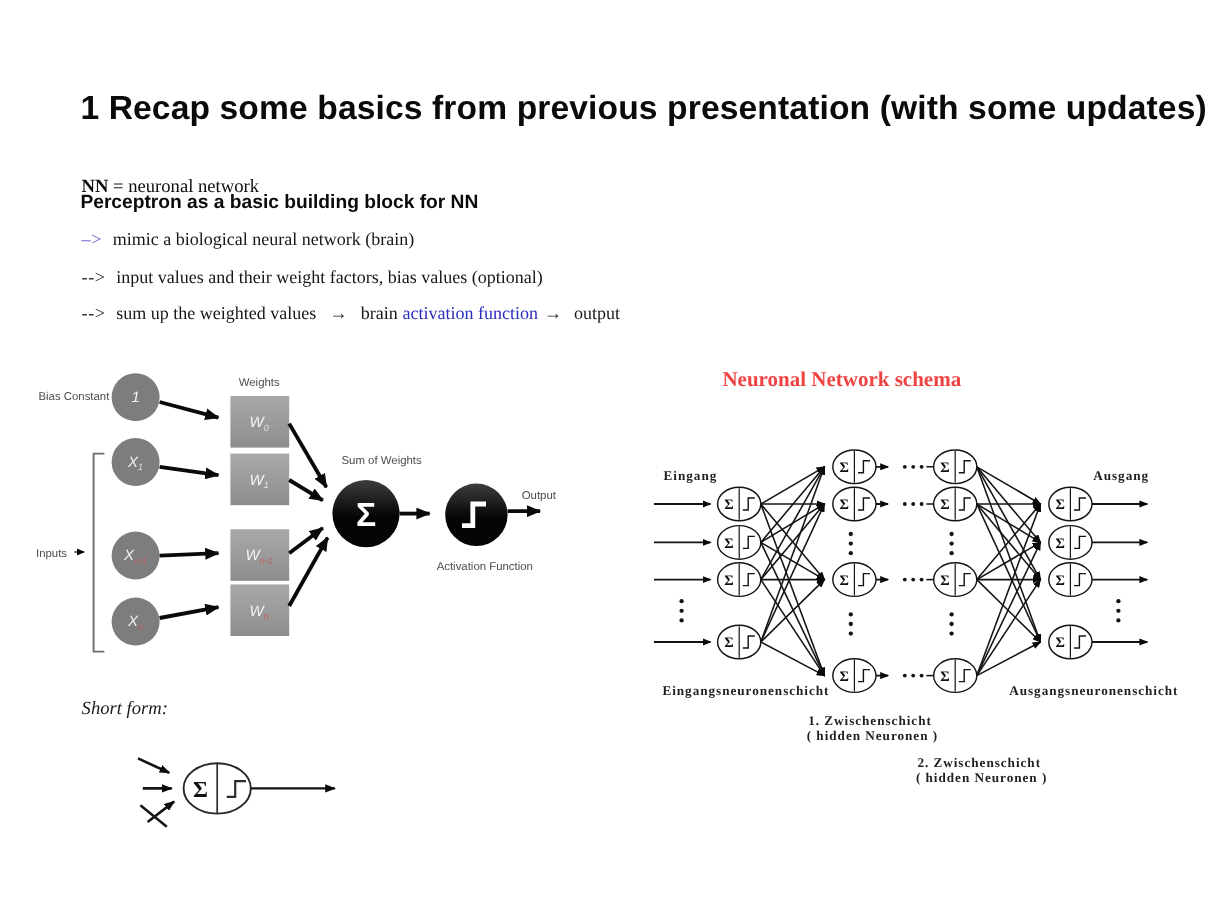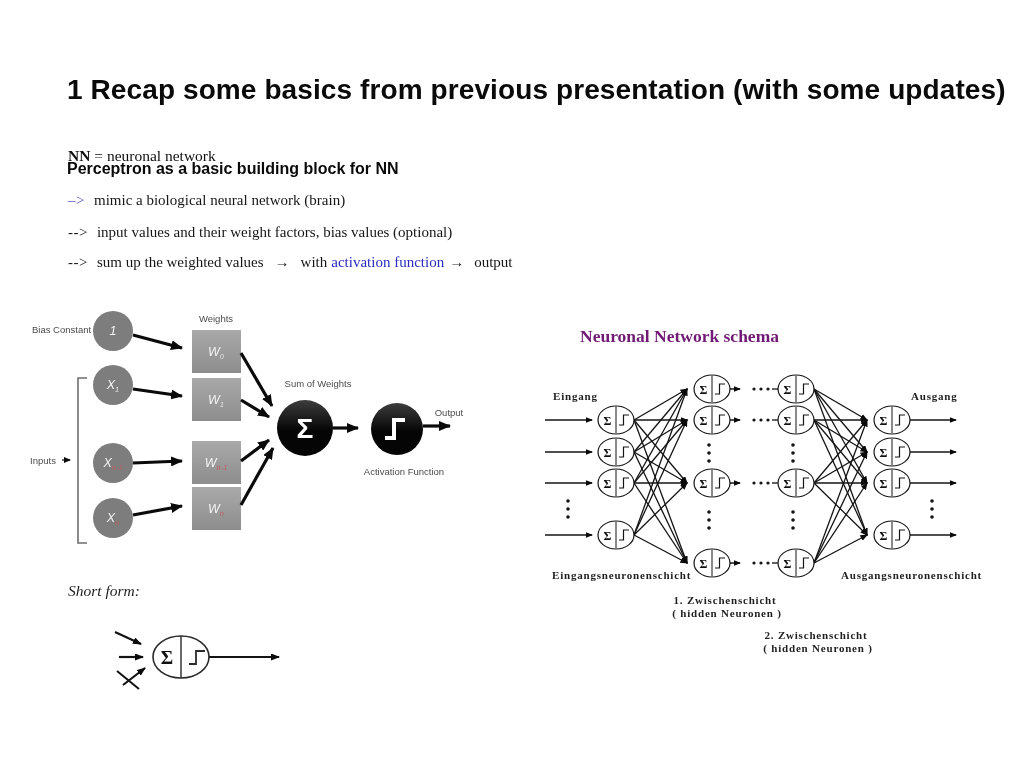--- a/index.html
+++ b/index.html
@@ -18,21 +18,21 @@
   .nn-def .b{font-weight:bold;}
   .section-heading{left:67px;top:160px;font-family:"Liberation Sans",sans-serif;
        font-weight:bold;font-size:16px;color:#0a0a0a;text-align:right;}
   .bullet{left:68px;font-size:15px;color:#161616;}
   .bullet .marker{display:inline-block;margin-right:9px;letter-spacing:0.5px;}
   .bullet .marker.blue{color:var(--marker-blue);}
   .bullet .arr1{margin:0 11px;color:#222;}
   .bullet .arr2{margin-left:5px;margin-right:10px;color:#222;}
   .bullet .link{color:var(--link-blue);}
   .bullet .sp{margin-right:4px;}
-  .nn-title{left:580px;top:306px;font-size:17.5px;font-weight:bold;color:#701a75;margin-top:20px;}
+  .nn-title{left:602px;top:306px;font-size:17.5px;font-weight:bold;color:#ef4444;}
   .short-label{left:68px;top:582px;font-style:italic;font-size:15.5px;color:#1c1c1c;}
   svg{position:absolute;display:block;}
   #perceptron-svg{left:8px;top:293px;}
   #nn-svg{left:543px;top:373px;}
   #short-svg{left:103px;top:618px;}
   svg text{user-select:none;}
 </style>
 </head>
 <body>
 
@@ -44,21 +44,21 @@
 
 <div class="abs bullet" style="top:192px">
   <span class="marker blue">–&gt;</span><span>mimic a biological neural network (brain)</span>
 </div>
 
 <div class="abs bullet" style="top:224px">
   <span class="marker">--&gt;</span><span>input values and their weight factors, bias values (optional)</span>
 </div>
 
 <div class="abs bullet" style="top:254px">
-  <span class="marker">--&gt;</span><span>sum up the weighted values</span><span class="arr1">→</span><span class="sp">with</span><span class="link">activation function</span><span class="arr2">→</span><span>output</span>
+  <span class="marker">--&gt;</span><span>sum up the weighted values</span><span class="arr1">→</span><span class="sp">brain</span><span class="link">activation function</span><span class="arr2">→</span><span>output</span>
 </div>
 
 <svg id="perceptron-svg" width="480" height="262" viewBox="0 0 480 262">
     <defs>
       <marker id="ahP" markerWidth="12" markerHeight="10" refX="11" refY="5" orient="auto" markerUnits="userSpaceOnUse">
         <path d="M0,0 L12,5 L0,10 Z" fill="#0a0a0a"></path>
       </marker>
       <marker id="ahPs" markerWidth="7" markerHeight="6" refX="6" refY="3" orient="auto" markerUnits="userSpaceOnUse">
         <path d="M0,0 L7,3 L0,6 Z" fill="#0a0a0a"></path>
       </marker>

